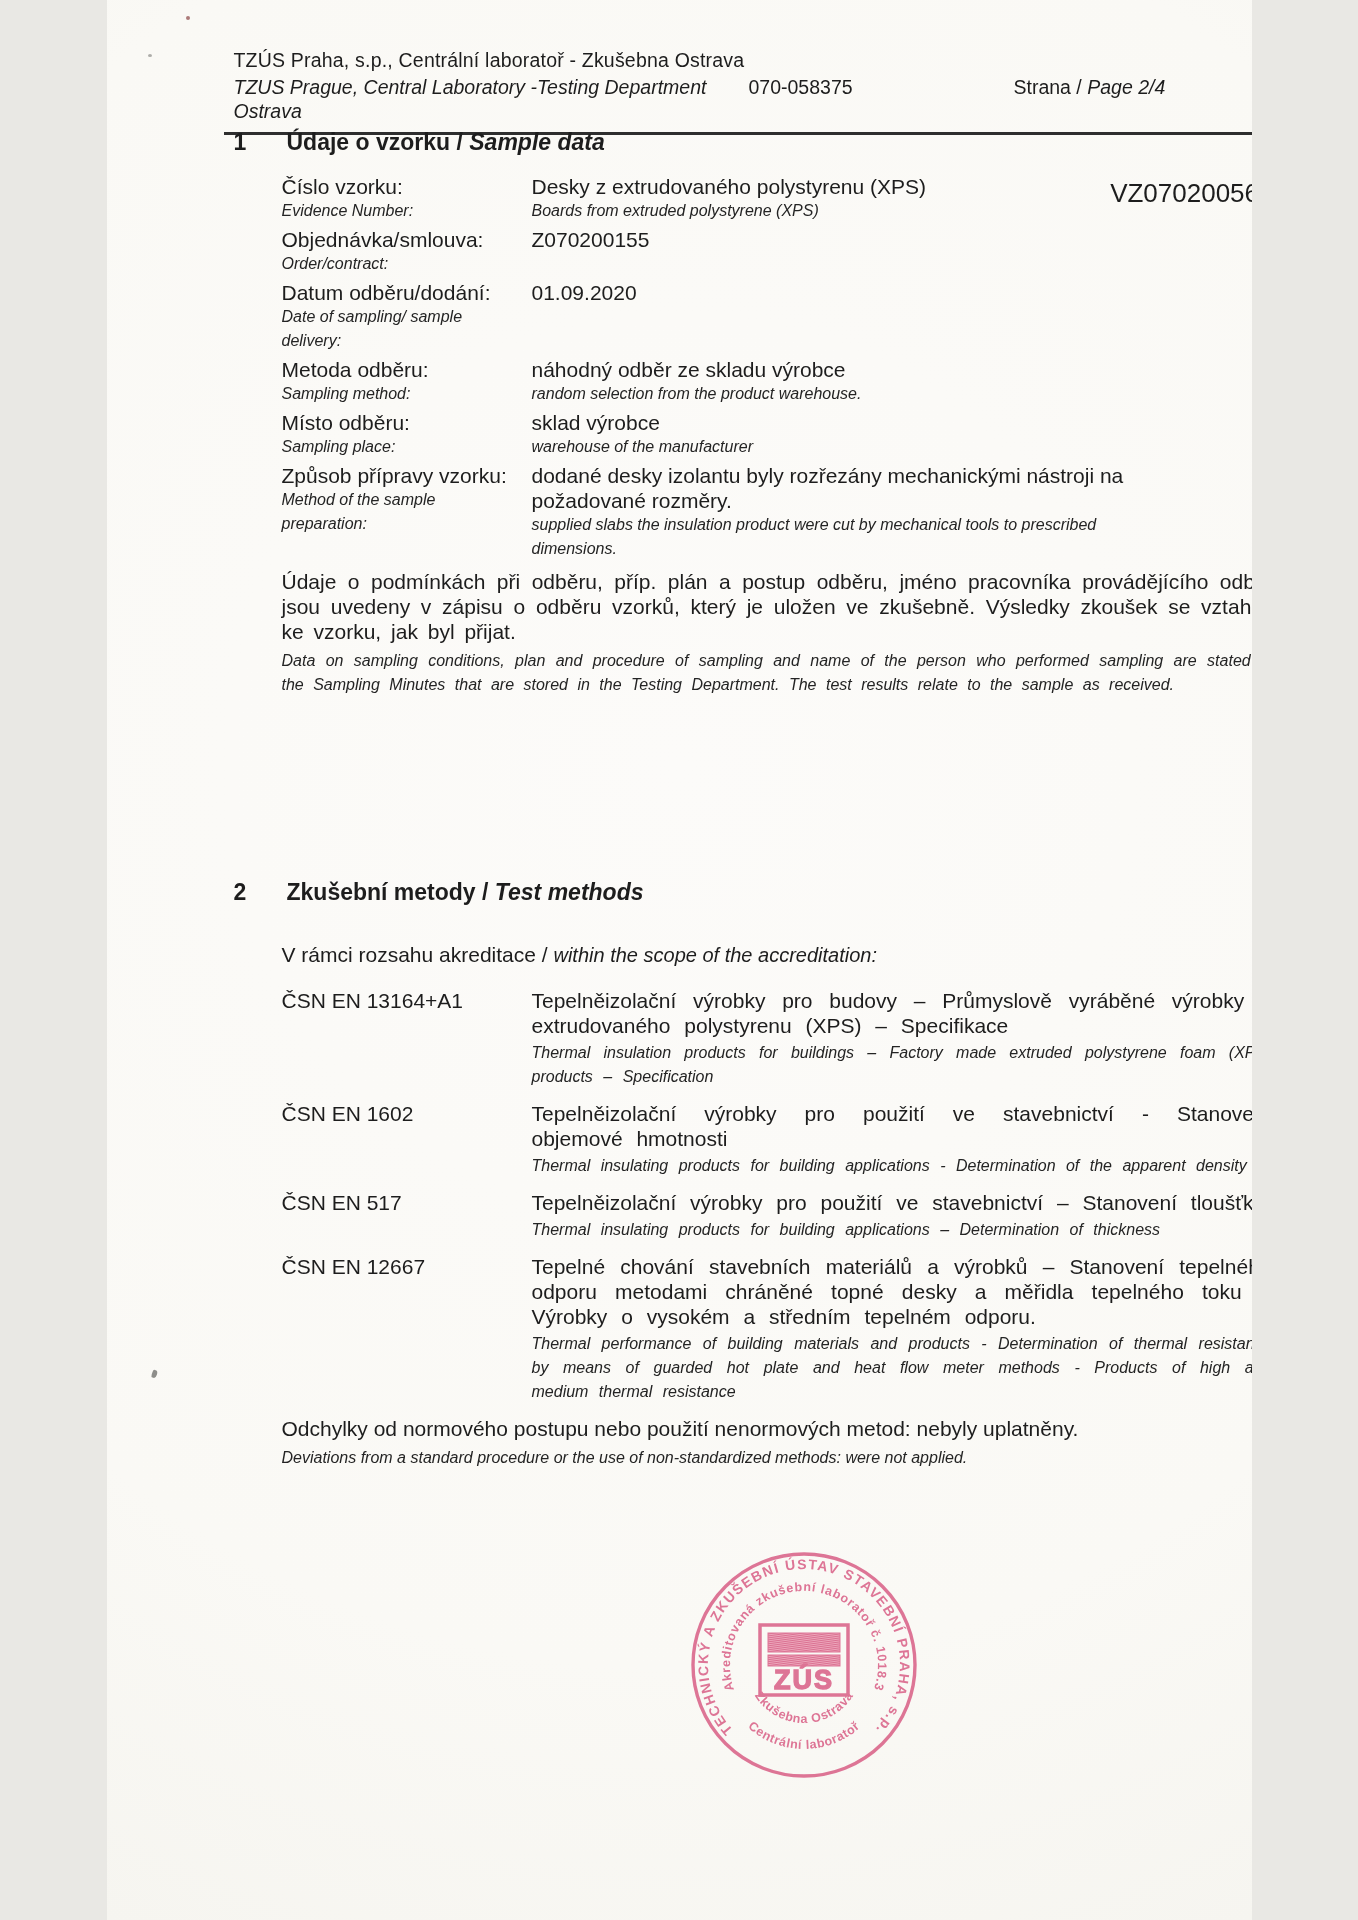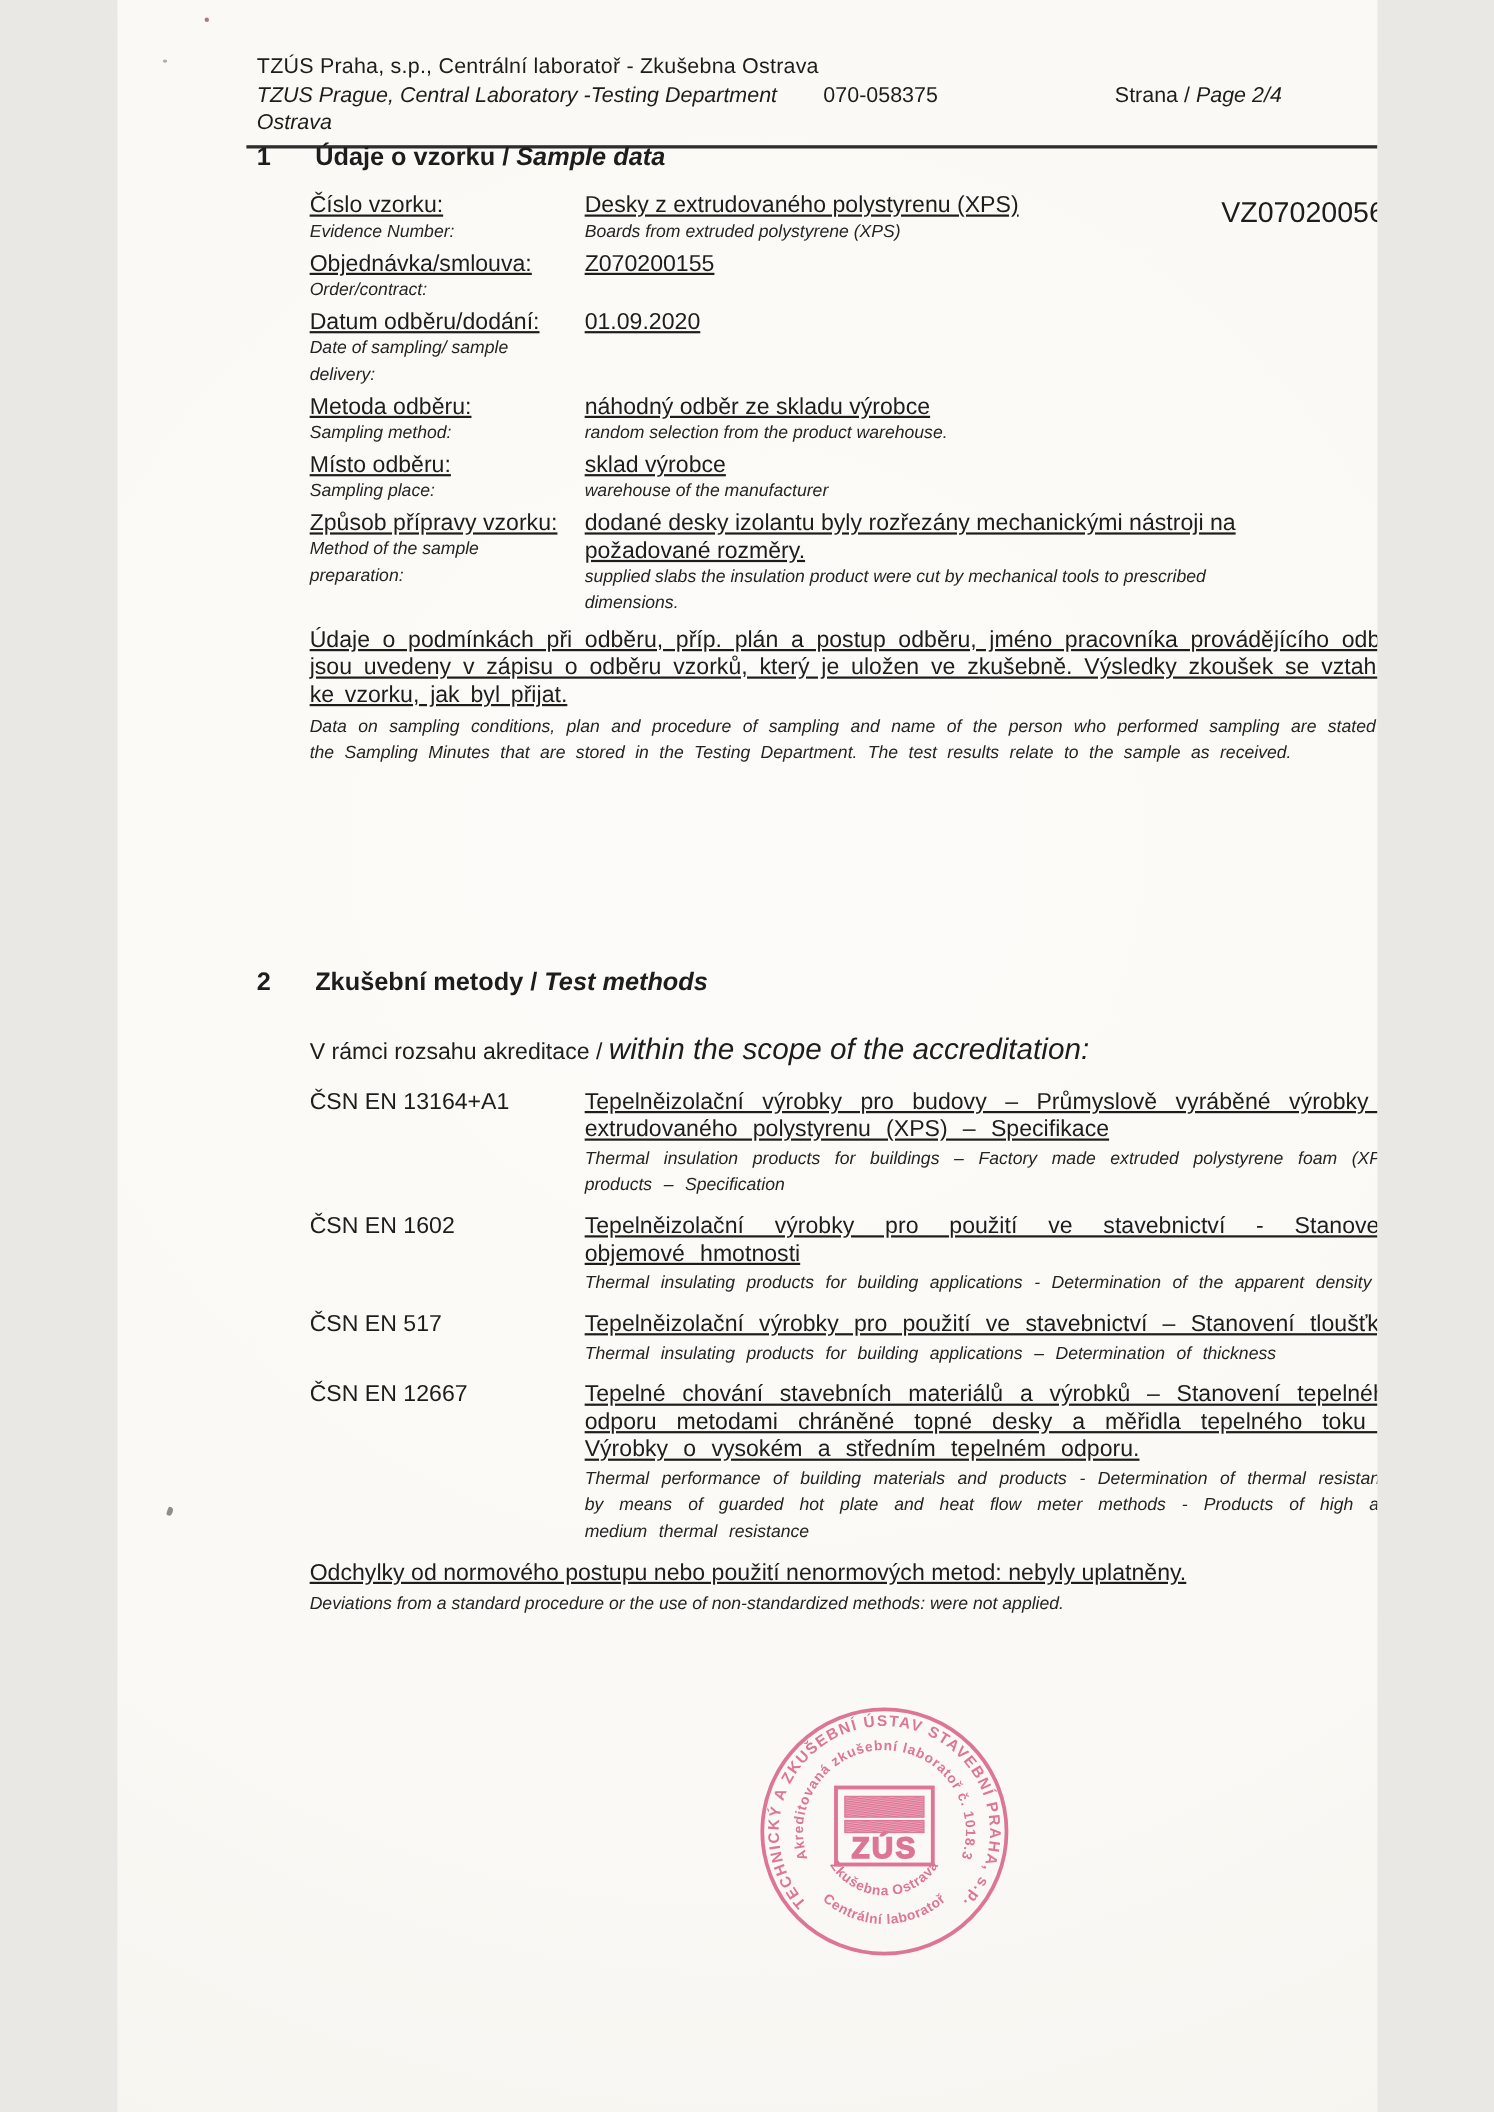--- a/index.html
+++ b/index.html
@@ -11,39 +11,39 @@
   }
   
   .header{position:absolute;left:117px;top:48px;width:1076px;border-bottom:3px solid #2e2e2e;padding-bottom:9px;}
   .h-line1{font-size:19.5px;line-height:24px;padding-left:10px;letter-spacing:.2px;}
   .h-line2{display:flex;align-items:baseline;font-size:19.5px;line-height:24px;padding-left:10px;margin-top:3px;}
   .h-left{flex:0 0 515px;font-style:italic;}
   .h-doc{flex:0 0 265px;}
   .h-page{white-space:nowrap;}
   .h-page .it{font-style:italic;}
   
-  .cz{font-size:21px;line-height:25px;text-decoration:underline;}
+  .cz{font-size:21px;line-height:25px;}
   .en{font-size:16px;line-height:24px;font-style:italic;color:#242424;}
   
   .s1{position:absolute;left:127px;top:128px;width:1040px;}
   .sec-head{display:flex;font-size:23px;line-height:28px;font-weight:bold;}
   .sec-num{width:53px;}
   .sec-title .it{font-style:italic;}
   .rows{margin-left:48px;margin-top:18px;}
   .row{display:flex;margin-bottom:4px;position:relative;}
   .lab{flex:0 0 250px;padding-right:10px;box-sizing:border-box;}
   .val{width:640px;}
   .ref{position:absolute;right:0;top:4px;font-size:26px;}
   .note{margin-left:48px;width:992px;margin-top:8px;}
   .note .cz{text-align:justify;word-spacing:4px;}
   .note .en{text-align:justify;word-spacing:5px;margin-top:5px;}
   
   .s2{position:absolute;left:127px;top:878px;width:1040px;}
   .intro{margin-left:48px;margin-top:36px;font-size:21px;line-height:25px;}
-  .intro .it{font-style:italic;font-size:27px;}
+  .intro .it{font-style:italic;font-size:20px;}
   .methods{margin-left:48px;margin-top:20px;}
   .m-row{display:flex;margin-bottom:12px;}
   .m-code{flex:0 0 250px;font-size:21px;line-height:25px;}
   .m-desc{width:740px;}
   .m-desc .cz{text-align:justify;word-spacing:8px;}
   .m-desc .en{text-align:justify;word-spacing:6px;margin-top:3px;}
   .closing{margin-top:12px;margin-left:48px;width:992px;}
   .closing .en{margin-top:5px;}
   
   .stamp{position:absolute;left:557px;top:1525px;opacity:.88;}

